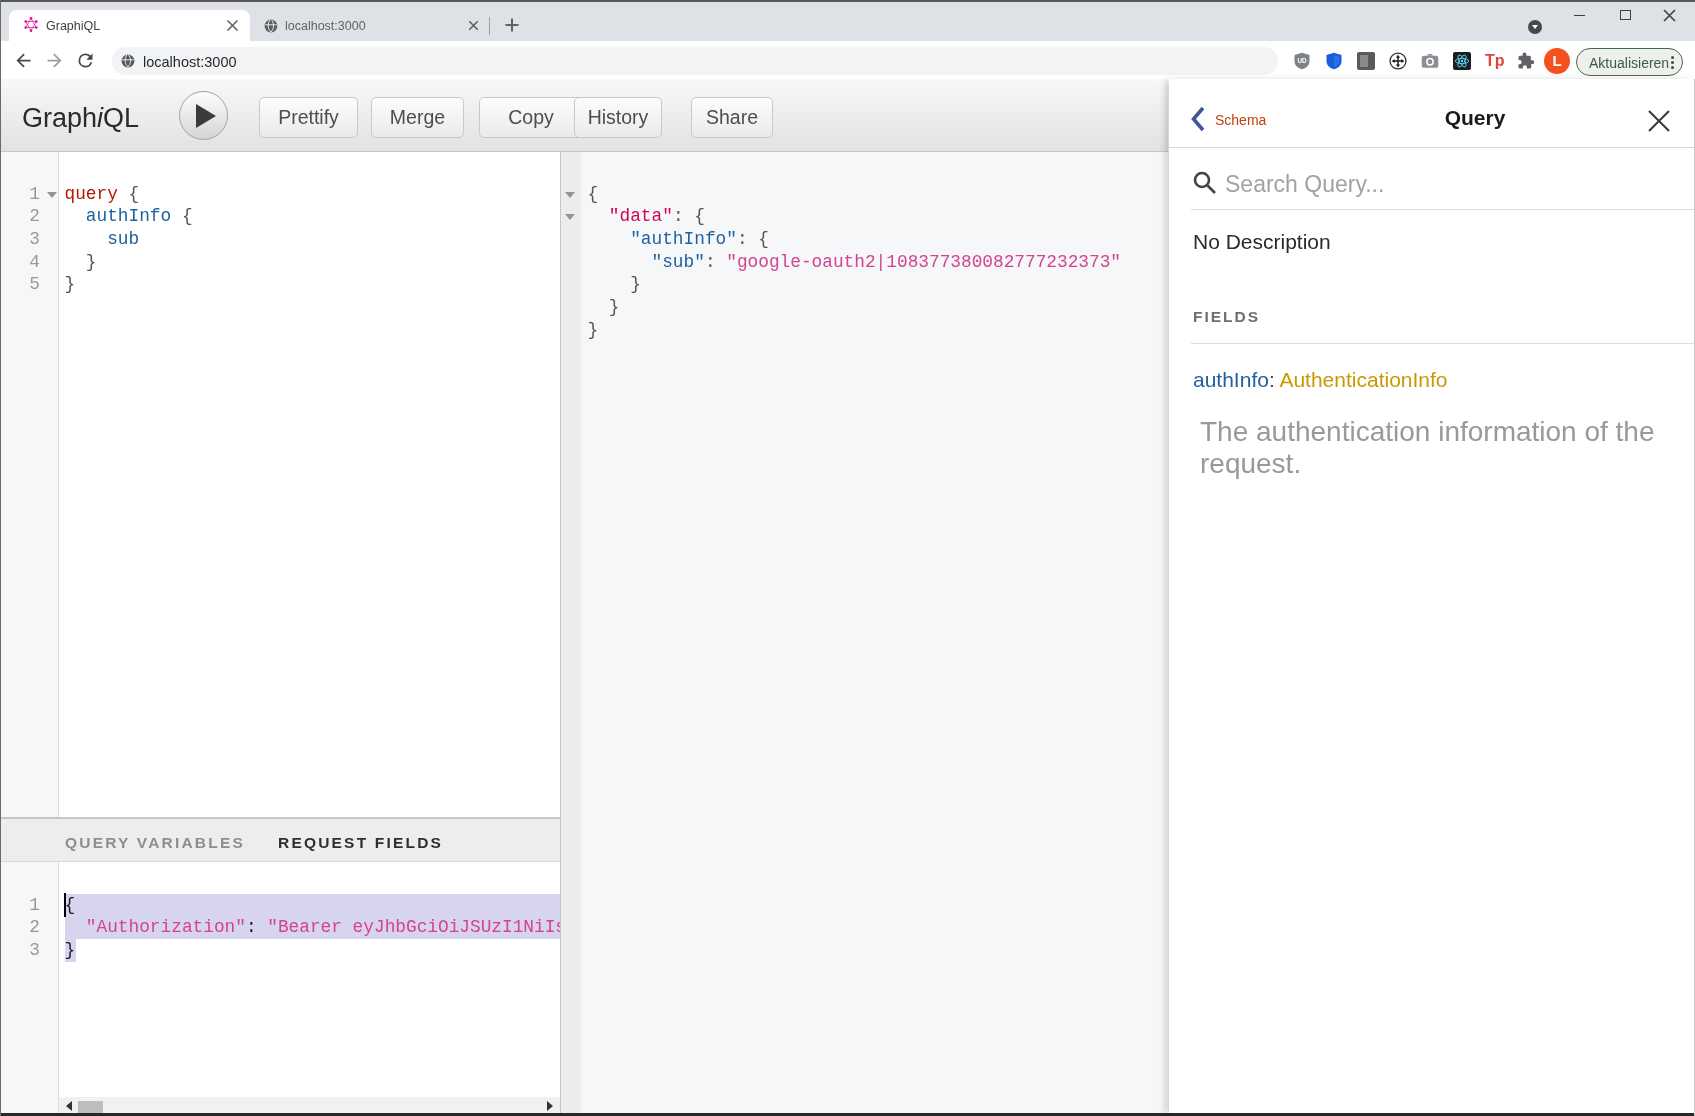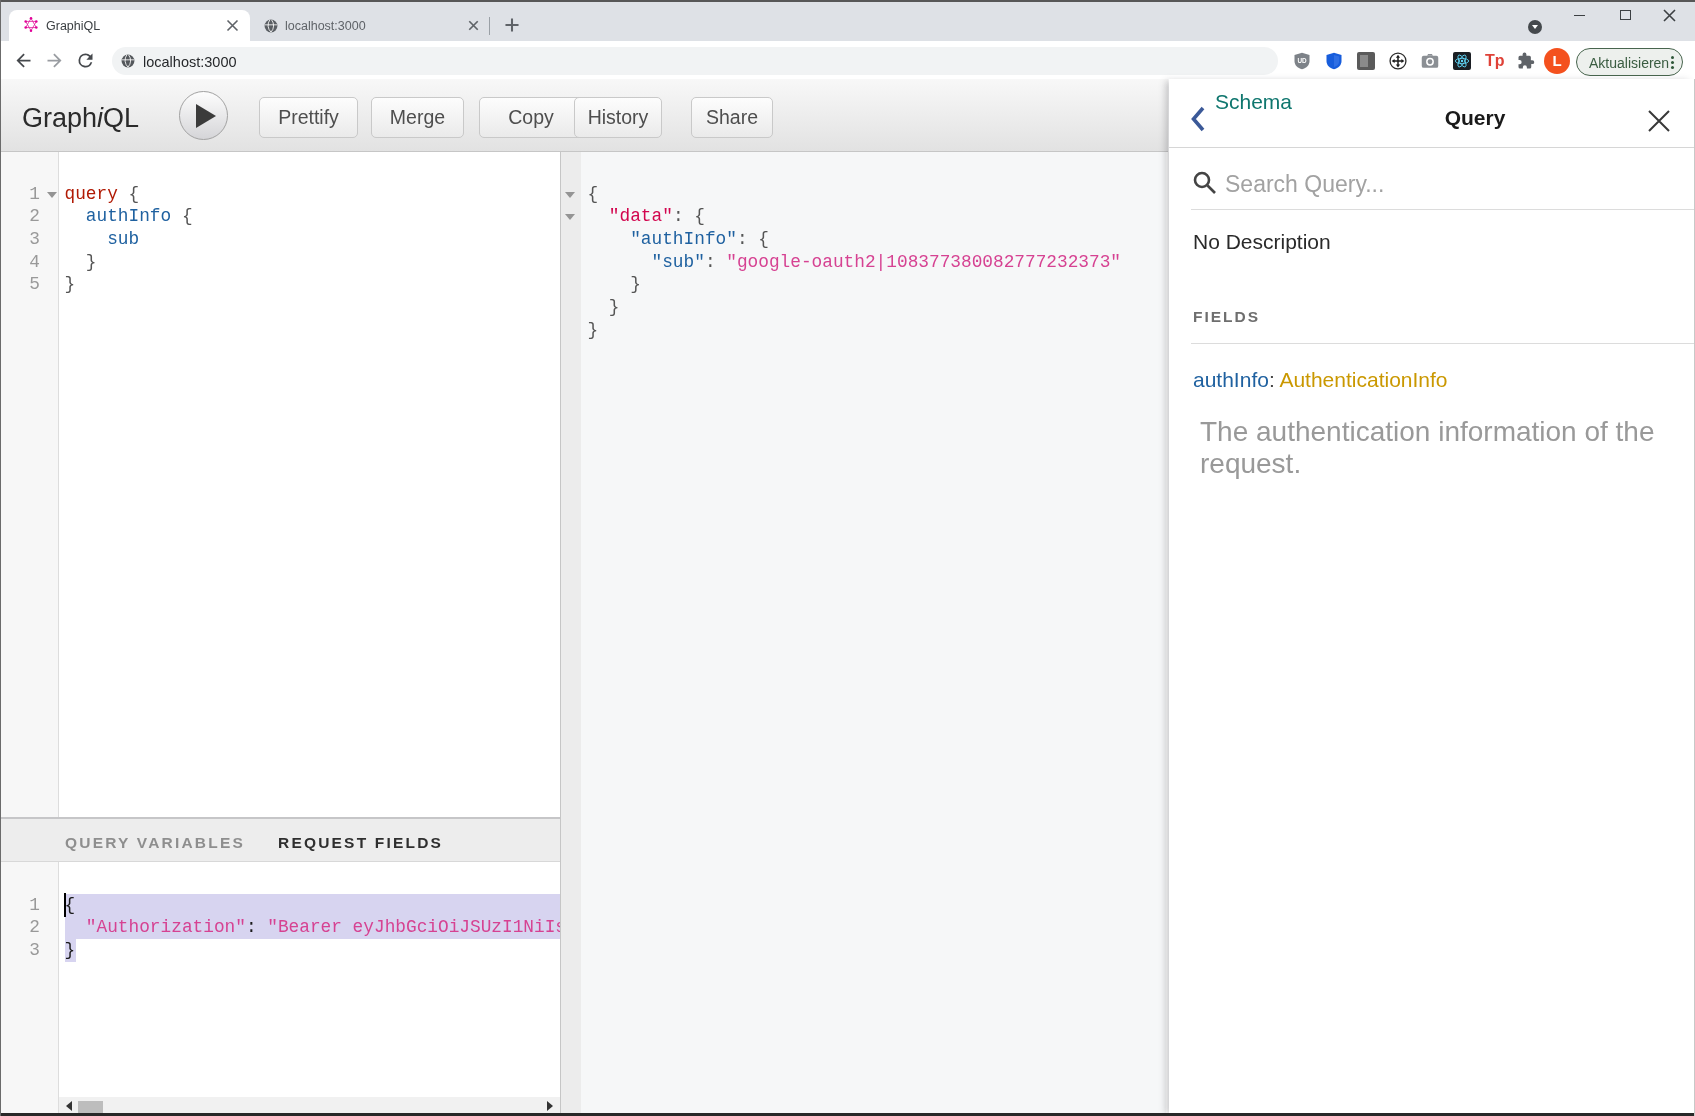--- a/index.html
+++ b/index.html
@@ -208,21 +208,21 @@
 <span style="color:#555">    }</span>
 <span style="color:#555">  }</span>
 <span style="color:#555">}</span></div>
   </div>
 
   <div id="docpanel">
     <div class="abs" style="left:0;top:0;width:527px;height:69px;border-bottom:1px solid #d6d6d6;box-sizing:border-box;"></div>
     <svg class="abs" style="left:21px;top:27px;" width="16" height="26" viewBox="0 0 16 26">
         <path d="M13 2 L3.5 13 L13 24" stroke="#3B5998" stroke-width="3.6" fill="none"></path>
       </svg>
-    <div class="abs" style="left:46px;top:11px;font-size:21px;color:#0f766e;">Schema</div>
+    <div class="abs" style="left:46px;top:33px;font-size:14px;color:#c2410c;">Schema</div>
     <div class="abs" style="left:176px;top:27px;width:260px;text-align:center;font-size:21px;font-weight:bold;color:#1a1a1a;">Query</div>
     <svg class="abs" style="left:478px;top:30px;" width="24" height="24" viewBox="0 0 24 24">
         <path d="M2 2 L22 22 M22 2 L2 22" stroke="#383838" stroke-width="2" fill="none"></path>
       </svg>
 
     <svg class="abs" style="left:23px;top:91px;" width="26" height="26" viewBox="0 0 26 26">
         <circle cx="10" cy="10" r="7" stroke="#444" stroke-width="2.6" fill="none"></circle>
         <path d="M15.5 15.5 L23 23" stroke="#444" stroke-width="2.6"></path>
       </svg>
     <div class="abs" style="left:56px;top:92px;font-size:23px;color:#a2a2a2;">Search Query...</div>

